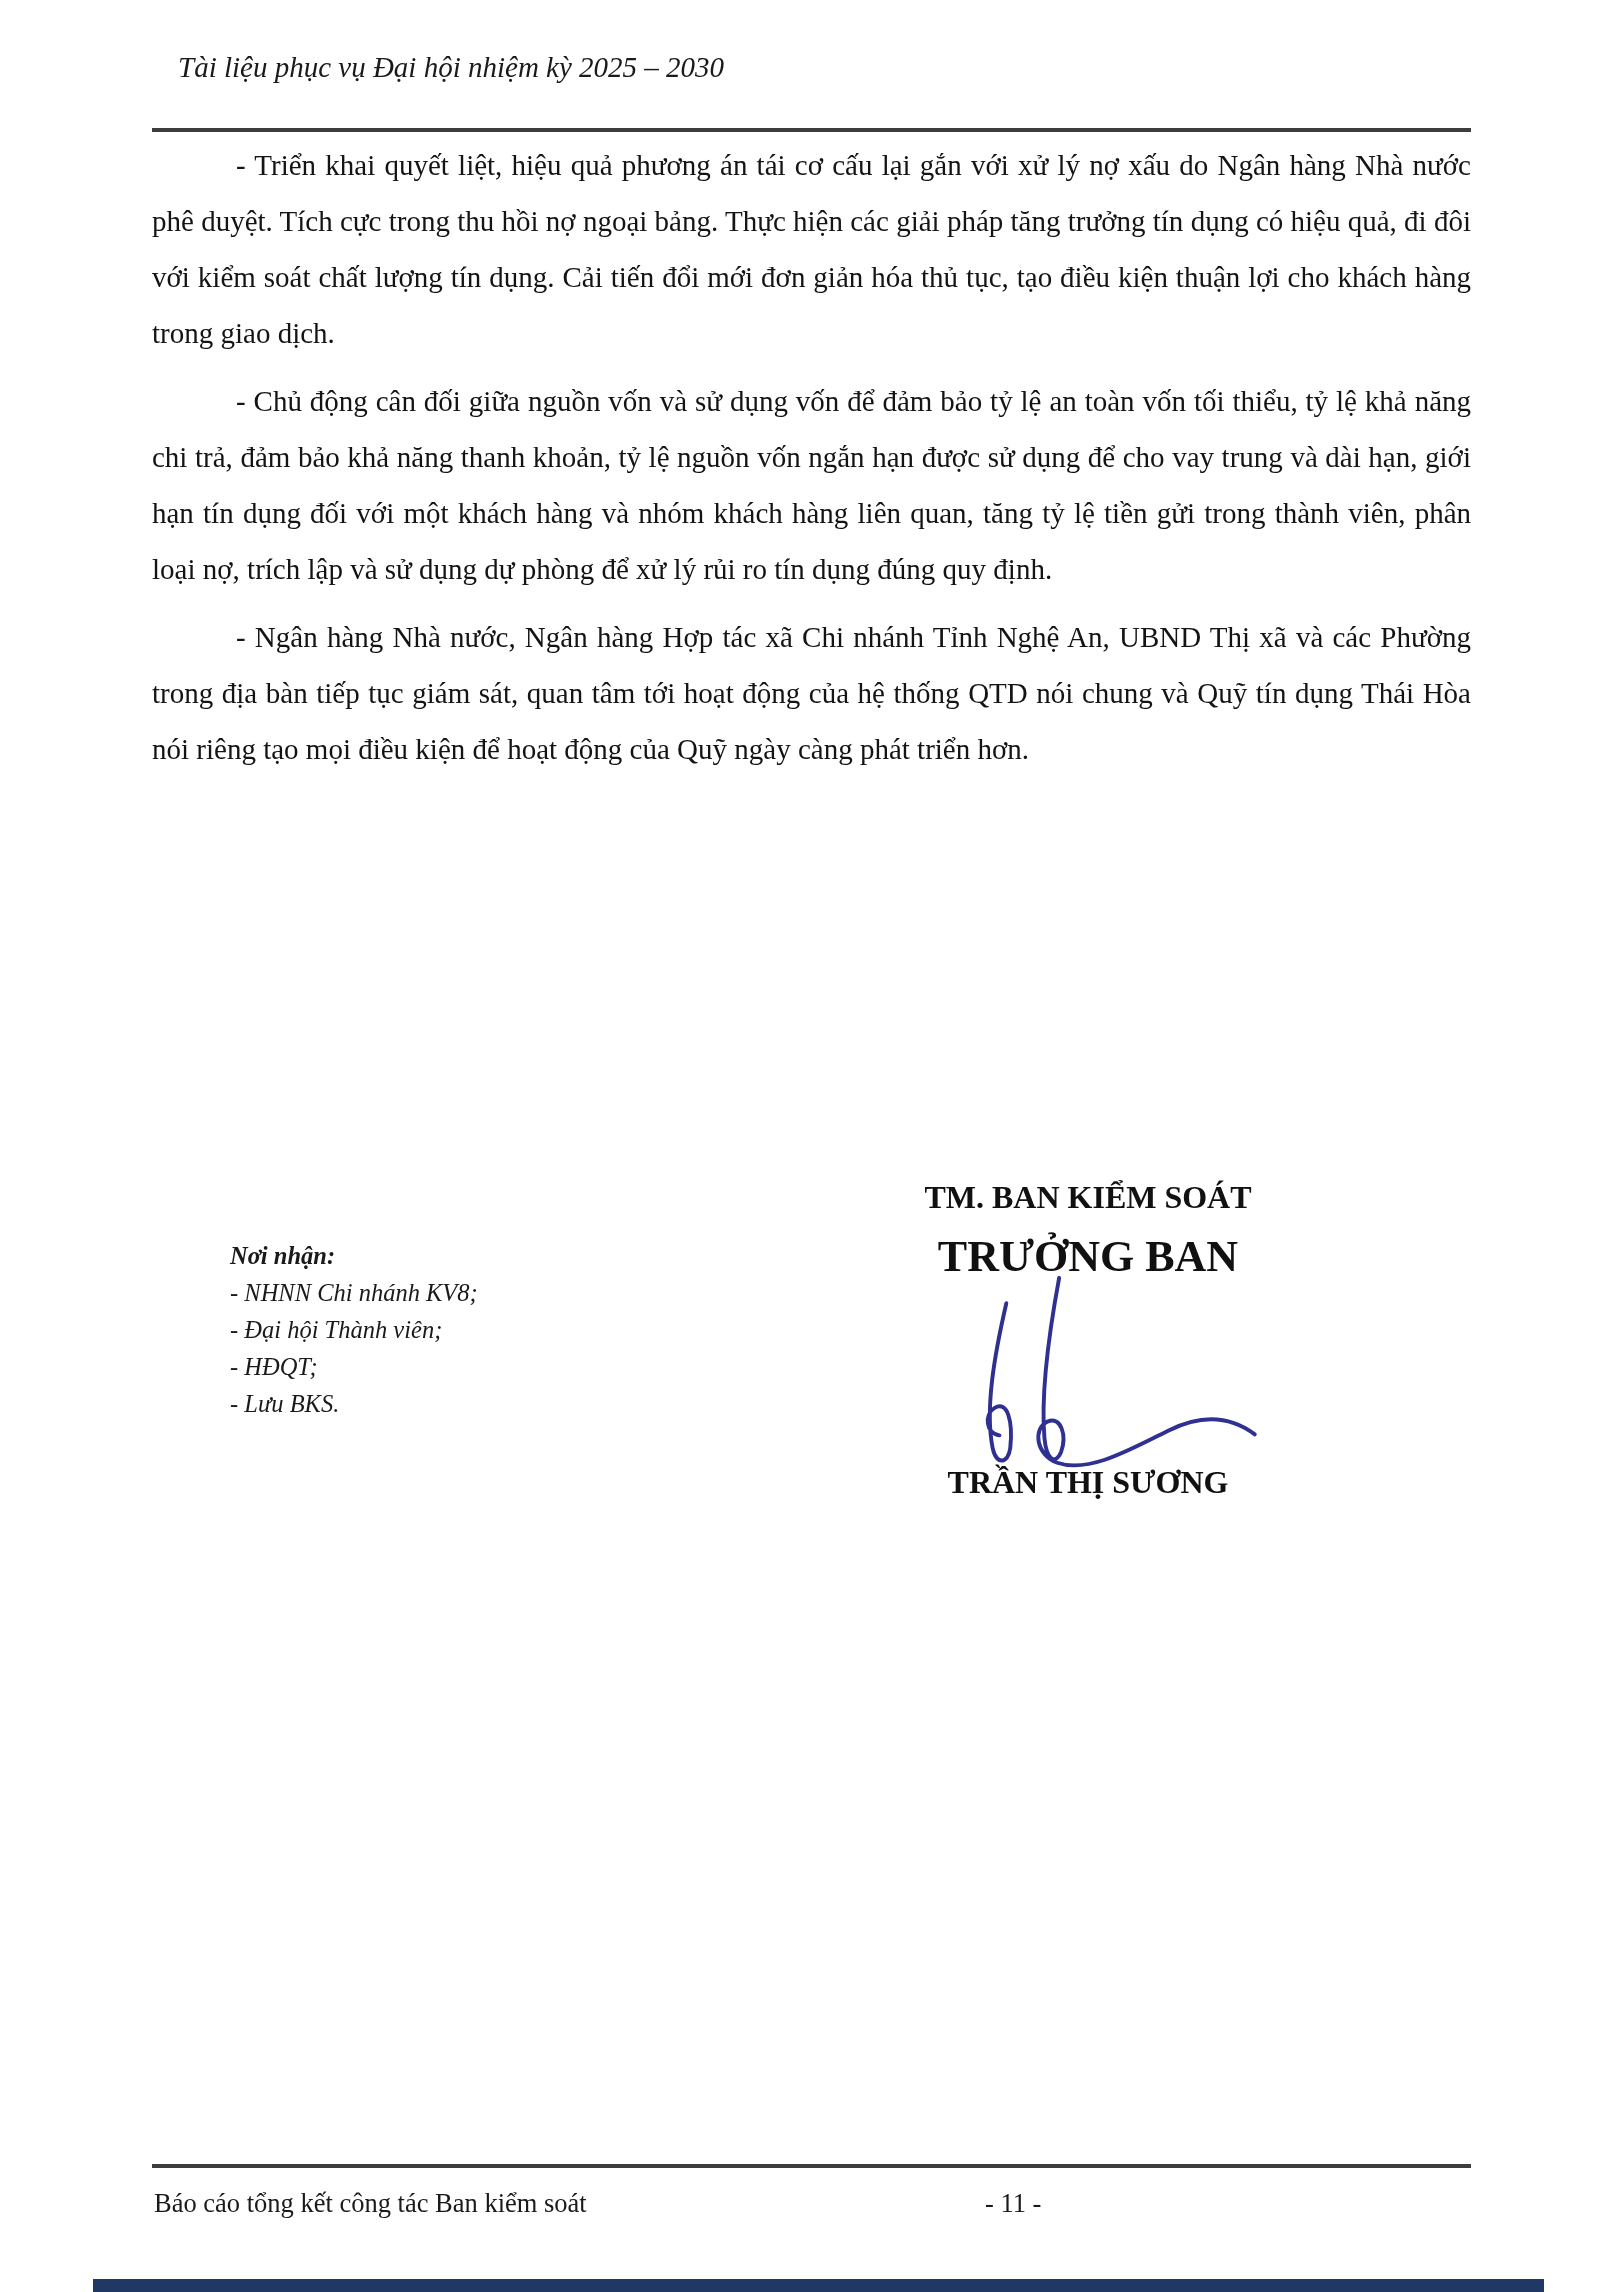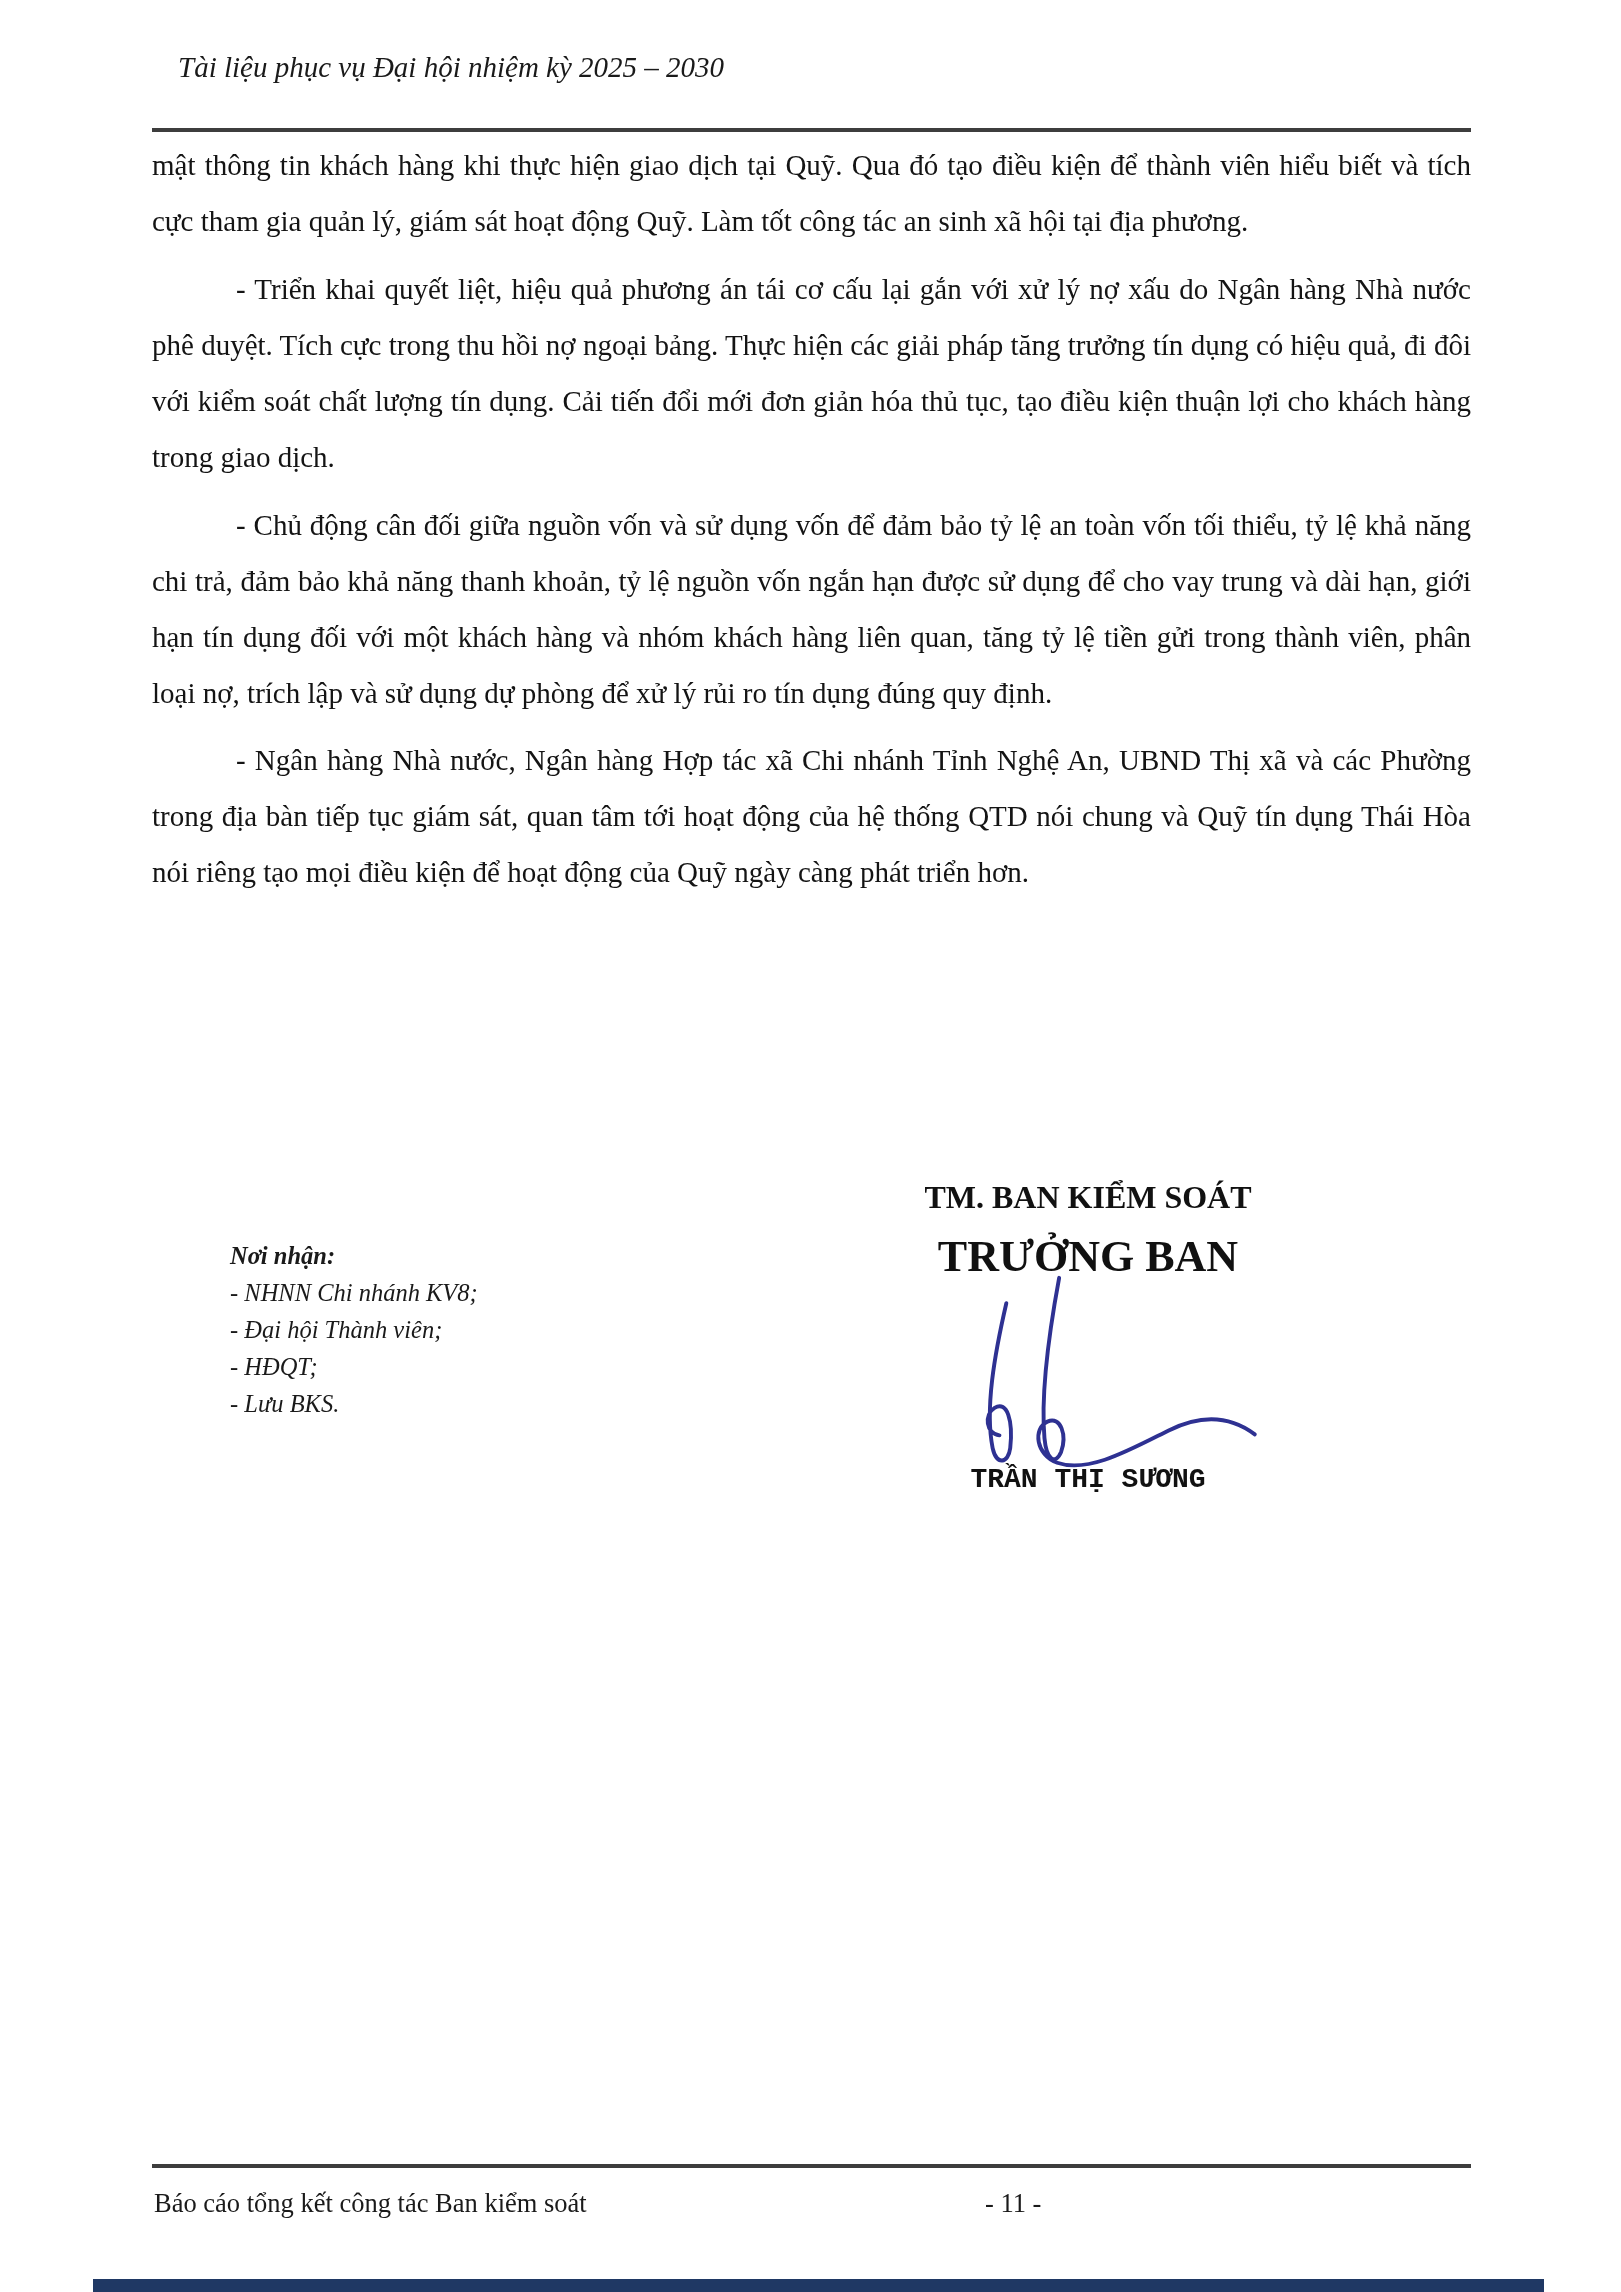--- a/index.html
+++ b/index.html
@@ -32,21 +32,21 @@
   }
   .recipients .r-title{font-weight:bold;}
   .sig-block{
     position:absolute;left:843px;top:1178px;width:490px;
     text-align:center;color:#111;
   }
   .sig-block .org{font-weight:bold;font-size:32px;line-height:39px;margin-bottom:19.6px;}
   .sig-block .role{font-weight:bold;font-size:44px;line-height:39px;text-align:center;}
   .sig-wrap{height:208px;margin-top:-5.9px;position:relative;}
   .sig-wrap svg{position:absolute;left:69px;top:0;}
-  .sig-name{font-weight:bold;font-size:28px;margin-top:-13.7px;position:relative;z-index:2;font-family:Liberation Mono, monospace;}
+  .sig-name{font-weight:bold;font-size:32px;margin-top:-13.7px;position:relative;z-index:2;}
   .footer-title{
     position:absolute;left:154px;top:2188px;
     font-size:26.5px;color:#1a1a1a;
   }
   .footer-page{
     position:absolute;left:985px;top:2188px;
     font-size:26.5px;color:#1a1a1a;
   }
   .bottom-bar{
     position:absolute;left:93px;top:2279px;width:1451px;height:12.7px;
@@ -54,21 +54,20 @@
 </style>
 </head>
 <body>
 
 <div class="page">
 
   <div class="header-title">Tài liệu phục vụ Đại hội nhiệm kỳ 2025 – 2030</div>
   <div class="rule rule-top" style="background: rgb(61, 61, 61);"></div>
 
   <div class="content">
-    <p>mật thông tin khách hàng khi thực hiện giao dịch tại Quỹ. Qua đó tạo điều kiện để thành viên hiểu biết và tích cực tham gia quản lý, giám sát hoạt động Quỹ. Làm tốt công tác an sinh xã hội tại địa phương.</p>
     <p class="ind">- Triển khai quyết liệt, hiệu quả phương án tái cơ cấu lại gắn với xử lý nợ xấu do Ngân hàng Nhà nước phê duyệt. Tích cực trong thu hồi nợ ngoại bảng. Thực hiện các giải pháp tăng trưởng tín dụng có hiệu quả, đi đôi với kiểm soát chất lượng tín dụng. Cải tiến đổi mới đơn giản hóa thủ tục, tạo điều kiện thuận lợi cho khách hàng trong giao dịch.</p>
     <p class="ind">- Chủ động cân đối giữa nguồn vốn và sử dụng vốn để đảm bảo tỷ lệ an toàn vốn tối thiểu, tỷ lệ khả năng chi trả, đảm bảo khả năng thanh khoản, tỷ lệ nguồn vốn ngắn hạn được sử dụng để cho vay trung và dài hạn, giới hạn tín dụng đối với một khách hàng và nhóm khách hàng liên quan, tăng tỷ lệ tiền gửi trong thành viên, phân loại nợ, trích lập và sử dụng dự phòng để xử lý rủi ro tín dụng đúng quy định.</p>
     <p class="ind">- Ngân hàng Nhà nước, Ngân hàng Hợp tác xã Chi nhánh Tỉnh Nghệ An, UBND Thị xã và các Phường trong địa bàn tiếp tục giám sát, quan tâm tới hoạt động của hệ thống QTD nói chung và Quỹ tín dụng Thái Hòa nói riêng tạo mọi điều kiện để hoạt động của Quỹ ngày càng phát triển hơn.</p>
   </div>
 
   <div class="recipients">
     <div class="r-title">Nơi nhận:</div>
     <div>- NHNN Chi nhánh KV8;</div>
     <div>- Đại hội Thành viên;</div>
     <div>- HĐQT;</div>

